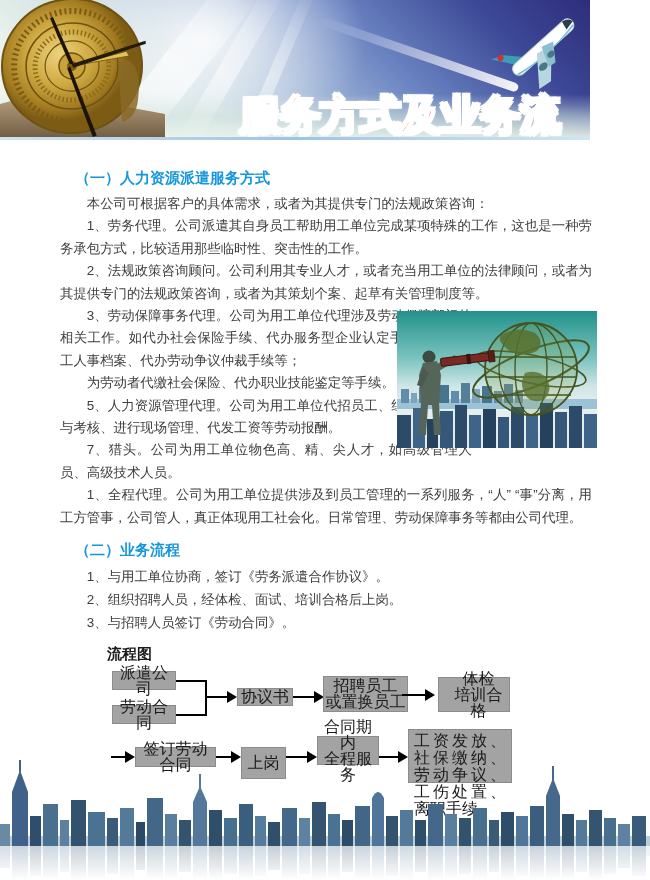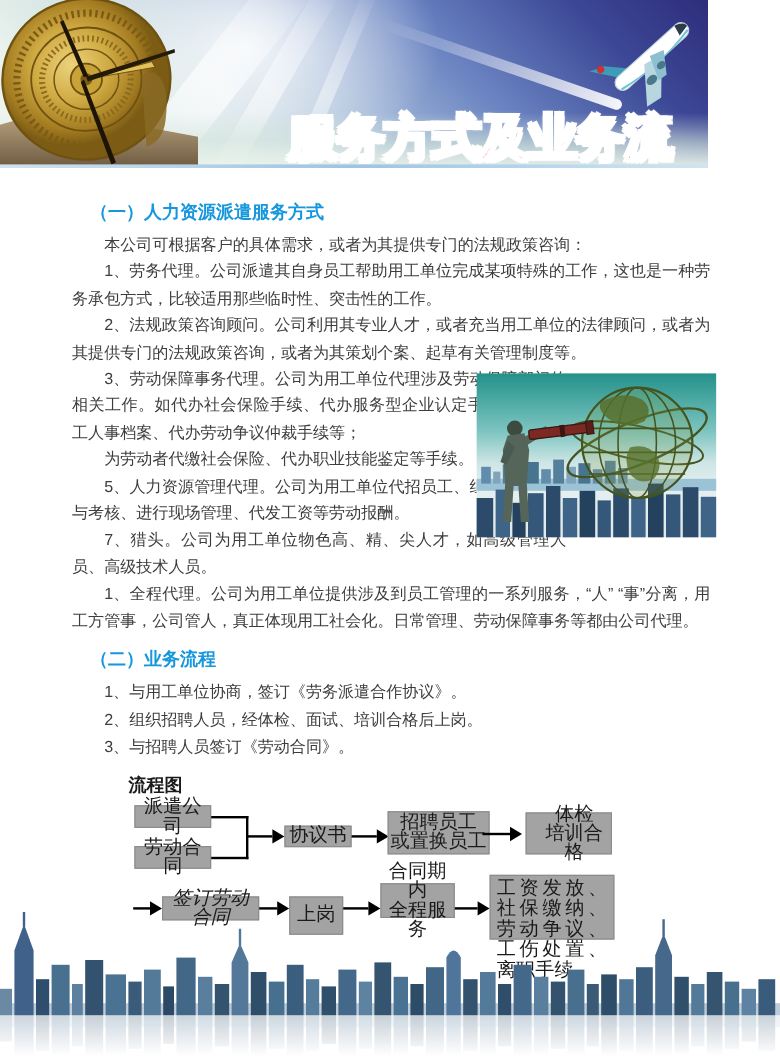--- a/index.html
+++ b/index.html
@@ -218,21 +218,21 @@
 
   <div class="fline" style="left:402px;top:49px;width:23px;height:2px;"></div>
   <div class="fhead" style="left:425px;top:44px;"></div>
 
   <div class="fbox left" style="left:438px;top:32px;width:72px;height:35px;">体检
 培训合格</div>
 
   <div class="fline" style="left:111px;top:111px;width:14px;height:2px;"></div>
   <div class="fhead" style="left:125px;top:106px;"></div>
 
-  <div class="fbox" style="left:135px;top:102px;width:81px;height:20px;font-style:italic;">签订劳动合同</div>
+  <div class="fbox" style="left:135px;top:102px;width:81px;height:20px;">签订劳动合同</div>
 
   <div class="fline" style="left:216px;top:111px;width:15px;height:2px;"></div>
   <div class="fhead" style="left:231px;top:106px;"></div>
 
   <div class="fbox" style="left:241px;top:102px;width:45px;height:32px;">上岗</div>
 
   <div class="fline" style="left:286px;top:111px;width:21px;height:2px;"></div>
   <div class="fhead" style="left:307px;top:106px;"></div>
 
   <div class="fbox" style="left:317px;top:91px;width:62px;height:29px;">合同期内

